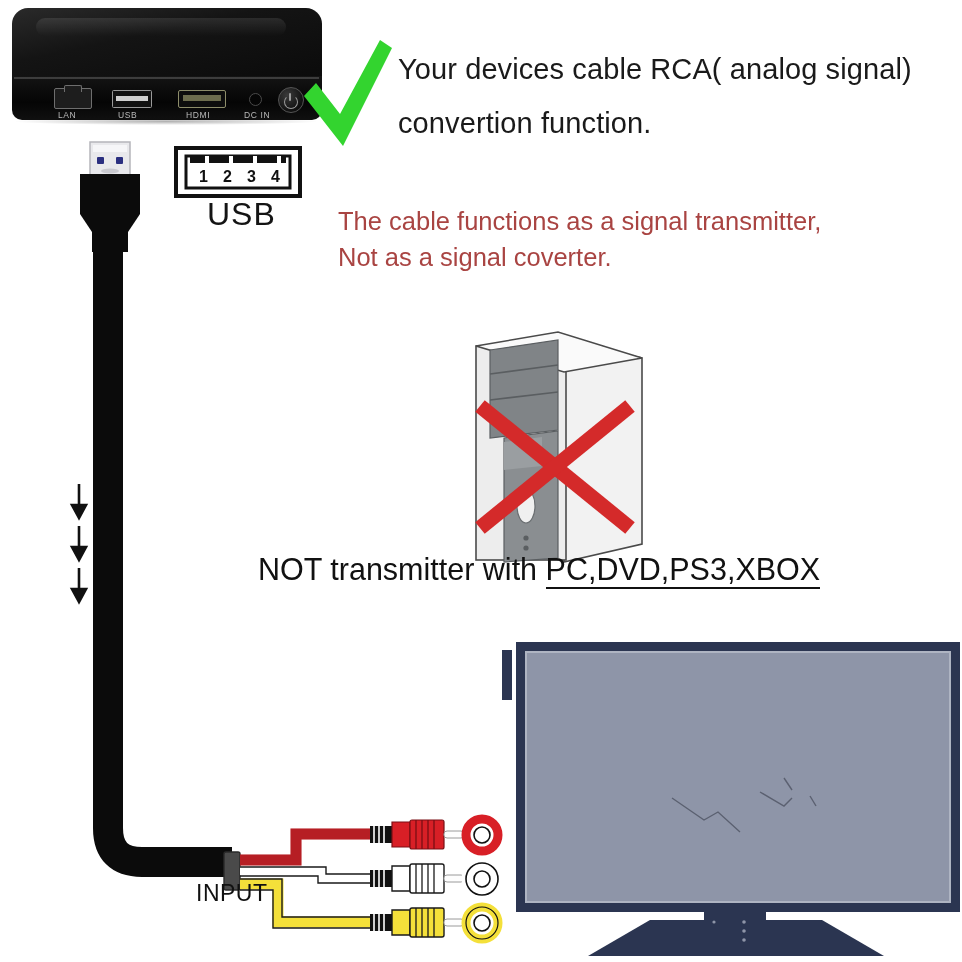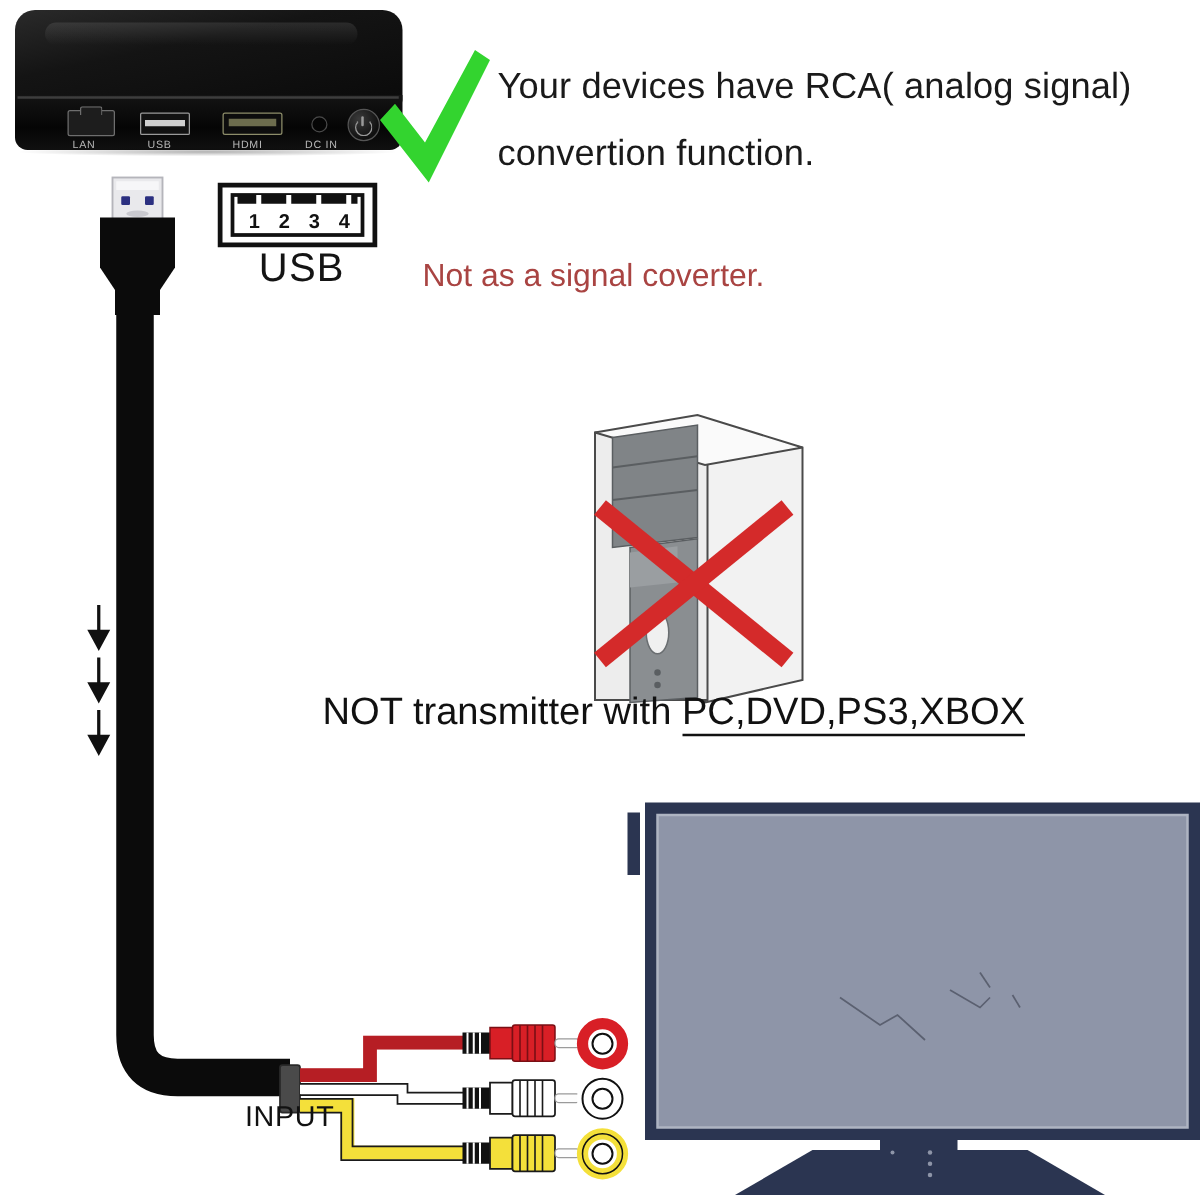--- a/index.html
+++ b/index.html
@@ -195,25 +195,26 @@
     <div class="port-cap" style="left:238px; top:106px;text-align:right;">DC IN</div>
 
     <div class="abs stb-shadow"></div>
   </div>
 
   <svg class="abs check" width="100" height="145" viewBox="0 0 100 145">
     <path d="M 8 68 L 20 55 L 44 86 L 84 12 L 96 20 L 47 118 Z" fill="#33d42f"></path>
   </svg>
 
   <div class="abs make-sure-block">
-    <div class="make-sure-line">Your devices have RCA( analog signal)</div>
+    <div class="make-sure-line">Your devices cable RCA( analog signal)</div>
     <div class="make-sure-line">convertion function.</div>
   </div>
 
   <div class="abs warn-block">
+    <div class="warn-line">The cable functions as a signal transmitter,</div>
     <div class="warn-line">Not as a signal coverter.</div>
   </div>
 
   <svg class="abs usb-pin" width="128" height="52" viewBox="0 0 128 52">
     <rect x="2" y="2" width="124" height="48" fill="#ffffff" stroke="#111" stroke-width="4"></rect>
     <rect x="12" y="10" width="104" height="32" fill="#ffffff" stroke="#111" stroke-width="3"></rect>
     <rect x="16" y="10" width="96" height="7" fill="#111"></rect>
     <rect x="31" y="10" width="4" height="9" fill="#ffffff"></rect>
     <rect x="55" y="10" width="4" height="9" fill="#ffffff"></rect>
     <rect x="79" y="10" width="4" height="9" fill="#ffffff"></rect>

